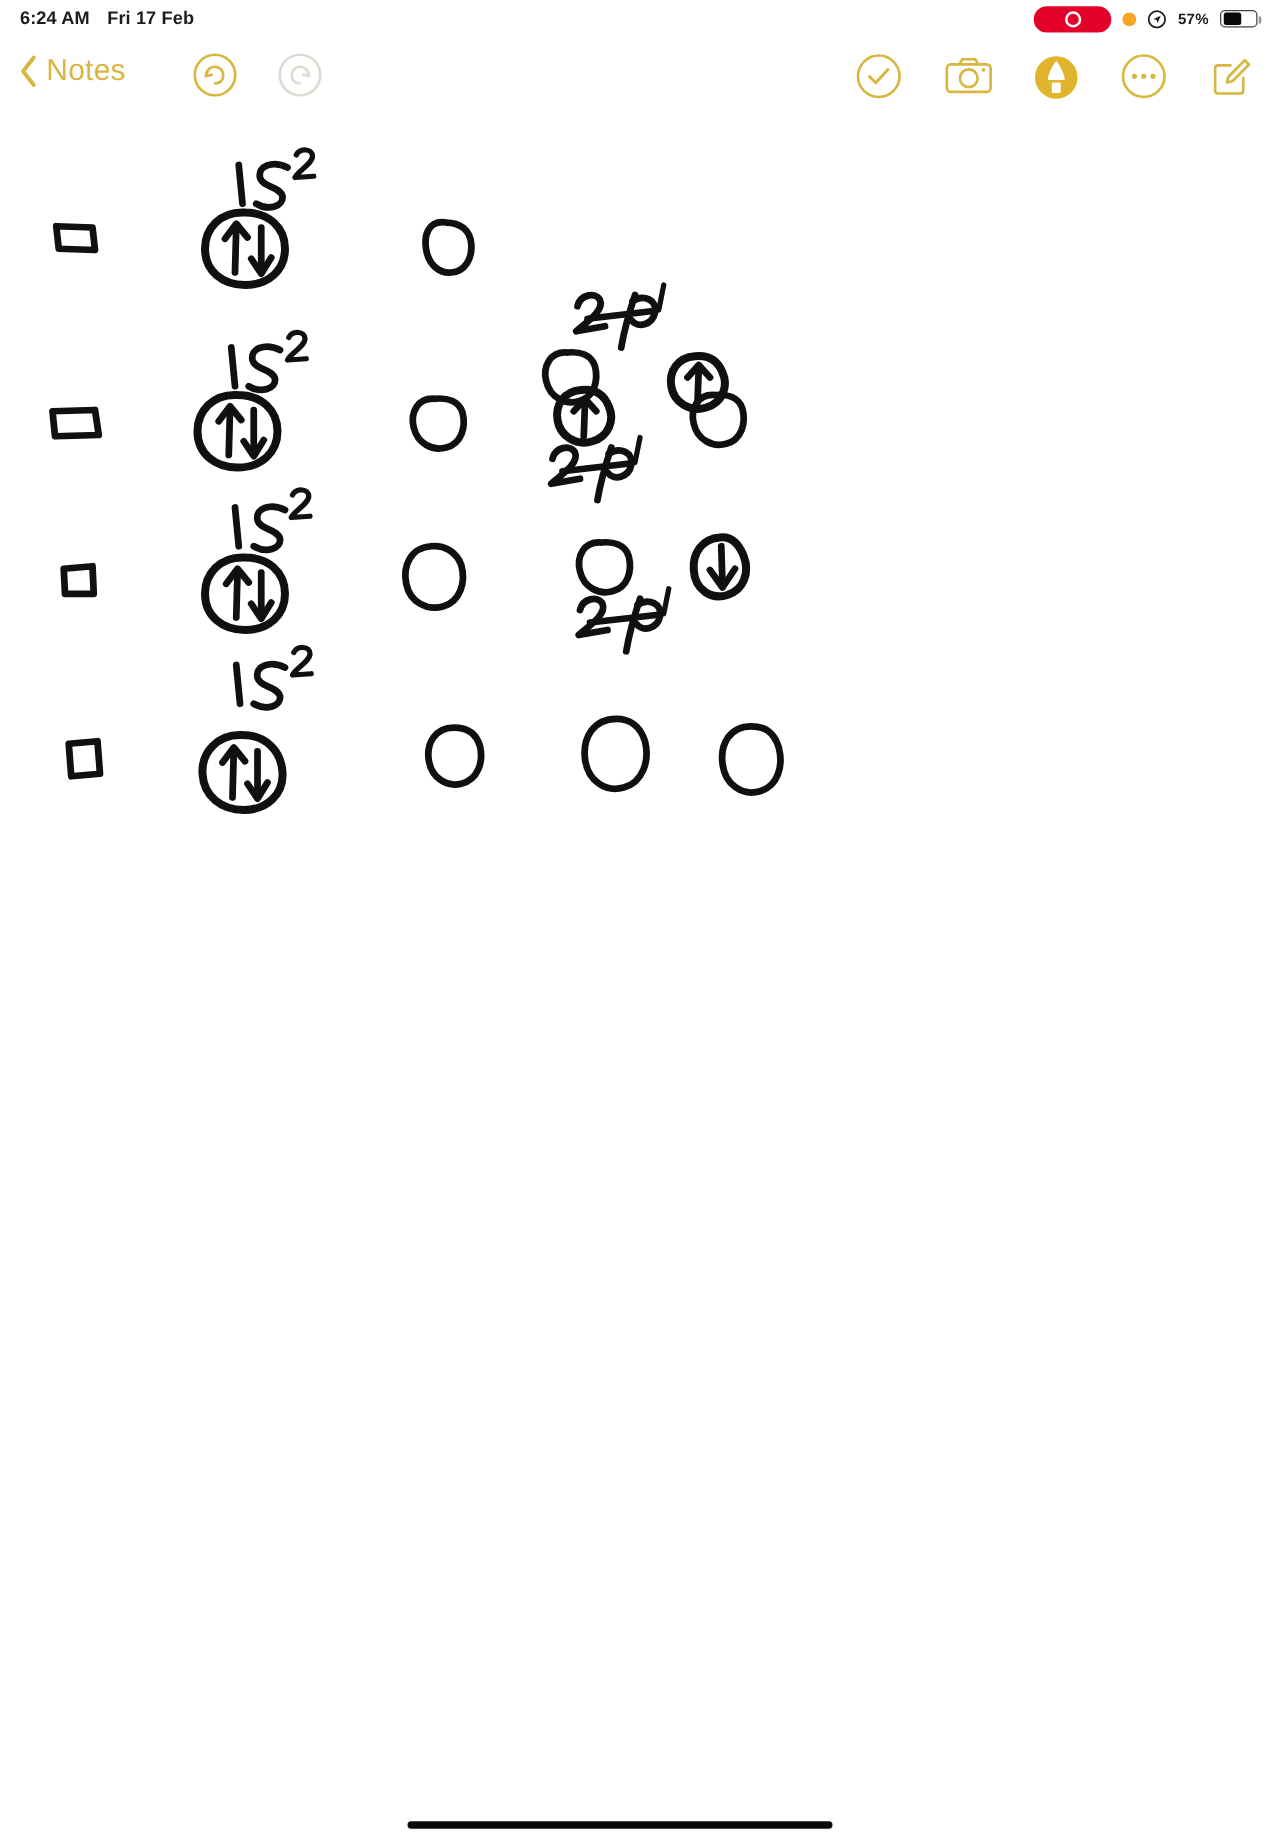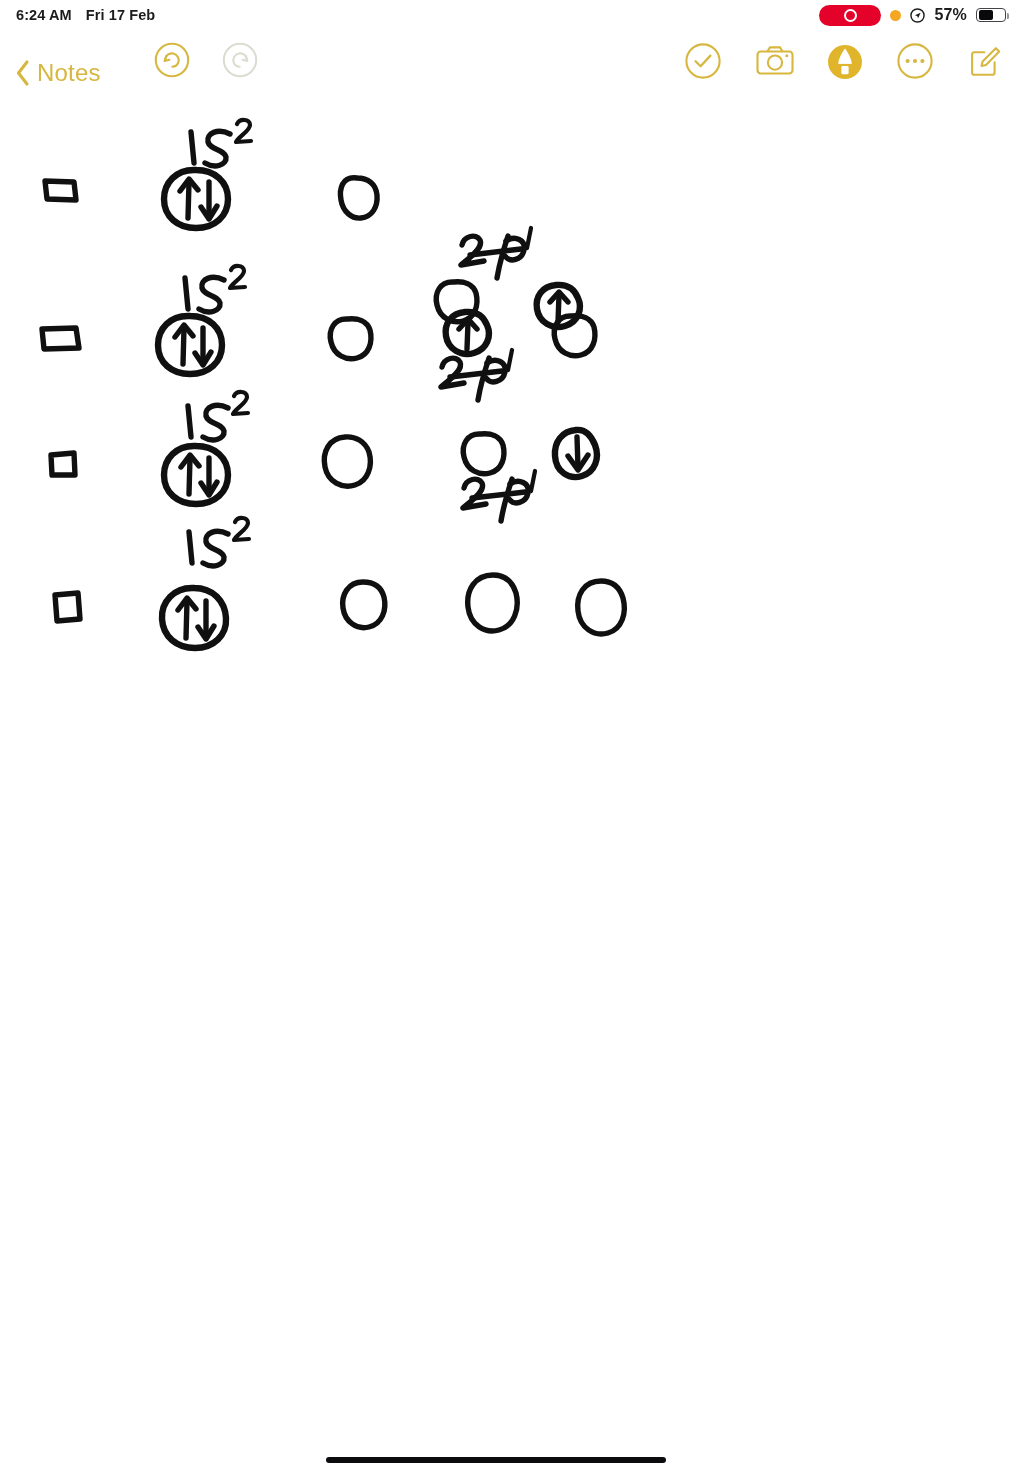--- a/index.html
+++ b/index.html
@@ -61,21 +61,21 @@
     background: #e4022a;
   }
   .orange-dot {
     width: 11px;
     height: 11px;
     border-radius: 50%;
     background: #f5a623;
   }
   .loc-icon { width: 15px; height: 15px; }
   .battery-pct {
-    font-size: 16px;
+    font-size: 12px;
     font-weight: bold;
     color: #1c1c1e;
     letter-spacing: 0.2px;
   }
   .battery {
     position: relative;
     width: 30px;
     height: 14.5px;
     border: 1.4px solid #3c3c43;
     border-radius: 4px;
@@ -106,21 +106,20 @@
     width: 1024px;
     height: 56px;
   }
   .tb-back {
     position: absolute;
     left: 14px; top: 8px;
     display: flex;
     align-items: center;
     gap: 6px;
     color: #d4af37;
-    margin-top: 16px;
   }
   .chev {
     display: block;
   }
   .tb-back-label {
     font-size: 24px;
     color: #d7b740;
     letter-spacing: 0.2px;
   }
   .tb-icon {

